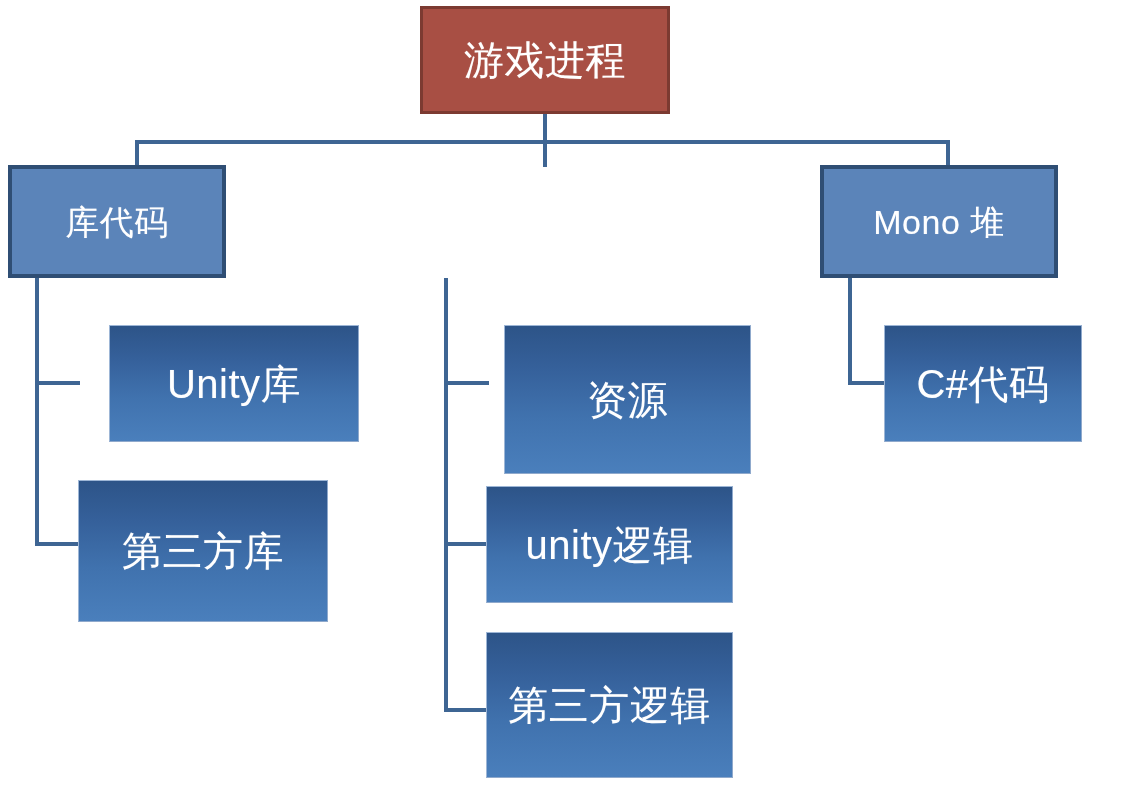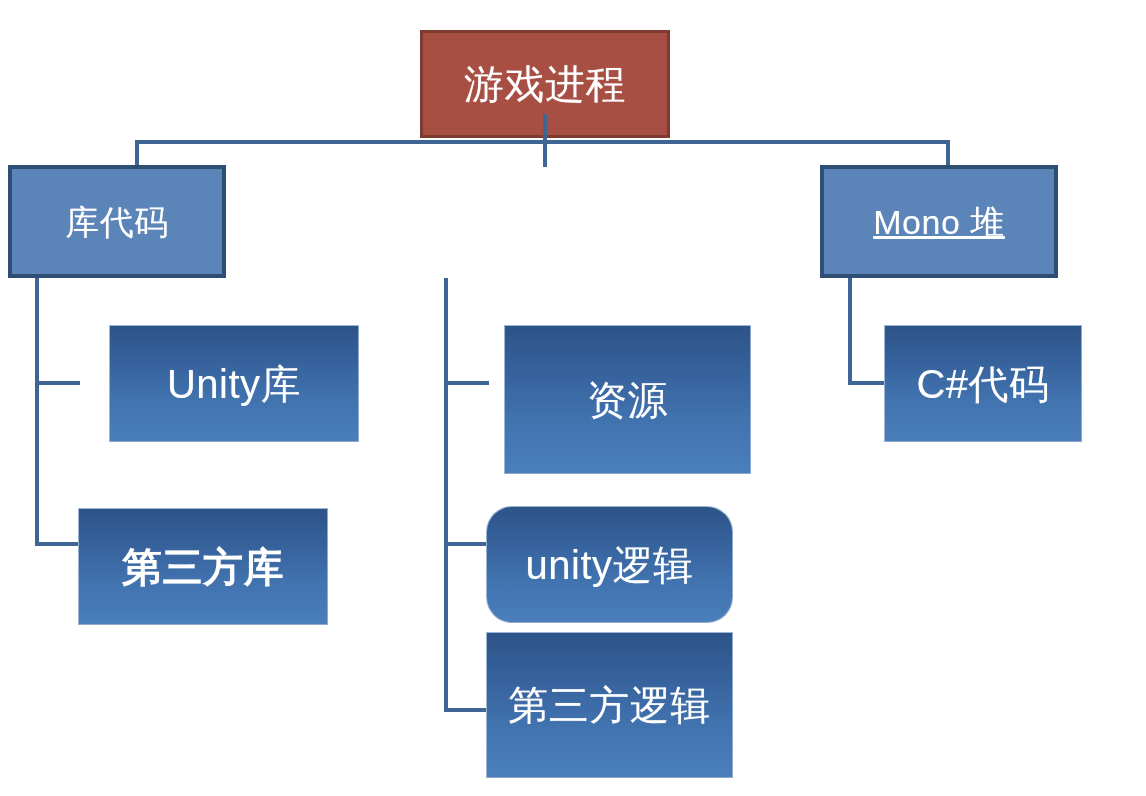--- a/index.html
+++ b/index.html
@@ -66,21 +66,21 @@
   .node-label {
     line-height: 1;
     text-shadow: 0 0 1px rgba(255,255,255,0.35);
   }
 </style>
 </head>
 <body>
 
 <div id="canvas">
 
-  <div class="node root" style="left:420px; top:6px; width:250px; height:108px;margin-top:24px;">
+  <div class="node root" style="left:420px; top:6px; width:250px; height:108px;">
     <span class="node-label">游戏进程</span>
   </div>
 
   <div class="edge v" style="left:543px; top:114px; height:28px;"></div>
 
   <div class="edge h" style="left:135px; top:140px; width:815px;"></div>
 
   <div class="edge v" style="left:135px; top:140px; height:27px;"></div>
   <div class="edge v" style="left:543px; top:140px; height:27px;"></div>
   <div class="edge v" style="left:946px; top:140px; height:27px;"></div>
@@ -89,41 +89,41 @@
     <span class="node-label">库代码</span>
   </div>
 
   <div class="edge v" style="left:35px; top:278px; height:268px;"></div>
   <div class="edge h" style="left:35px; top:381px; width:45px;"></div>
   <div class="edge h" style="left:35px; top:542px; width:45px;"></div>
 
   <div class="node lvl3" style="left:78px; top:325px; width:250px; height:117px;margin-left:31px;">
     <span class="node-label">Unity库</span>
   </div>
-  <div class="node lvl3" style="left:78px; top:508px; width:250px; height:117px;font-weight:bold;">
+  <div class="node lvl3" style="left:78px; top:480px; width:250px; height:142px;">
     <span class="node-label">第三方库</span>
   </div>
 
 
   <div class="edge v" style="left:444px; top:278px; height:434px;"></div>
   <div class="edge h" style="left:444px; top:381px; width:45px;"></div>
   <div class="edge h" style="left:444px; top:542px; width:45px;"></div>
   <div class="edge h" style="left:444px; top:708px; width:45px;"></div>
 
   <div class="node lvl3" style="left:504px; top:325px; width:247px; height:149px;">
     <span class="node-label">资源</span>
   </div>
-  <div class="node lvl3" style="left:486px; top:506px; width:247px; height:117px;border-radius:26px;">
+  <div class="node lvl3" style="left:486px; top:486px; width:247px; height:117px;">
     <span class="node-label">unity逻辑</span>
   </div>
   <div class="node lvl3" style="left:486px; top:632px; width:247px; height:146px;">
     <span class="node-label">第三方逻辑</span>
   </div>
 
-  <div class="node lvl2" style="left:820px; top:165px; width:238px; height:113px;text-decoration:underline;">
+  <div class="node lvl2" style="left:820px; top:165px; width:238px; height:113px;">
     <span class="node-label">Mono 堆</span>
   </div>
 
   <div class="edge v" style="left:848px; top:278px; height:107px;"></div>
   <div class="edge h" style="left:848px; top:381px; width:45px;"></div>
 
   <div class="node lvl3" style="left:884px; top:325px; width:198px; height:117px;justify-content:center;">
     <span class="node-label">C#代码</span>
   </div>
 

